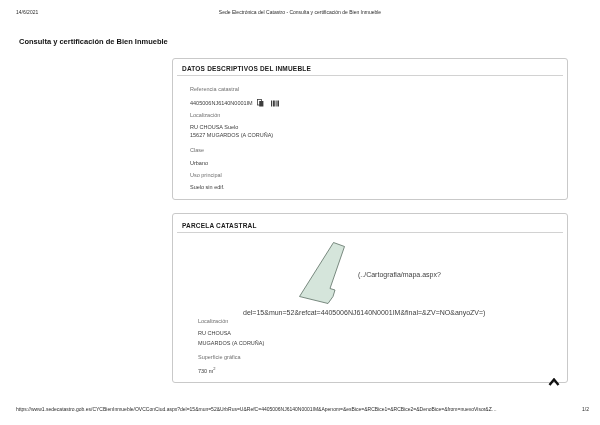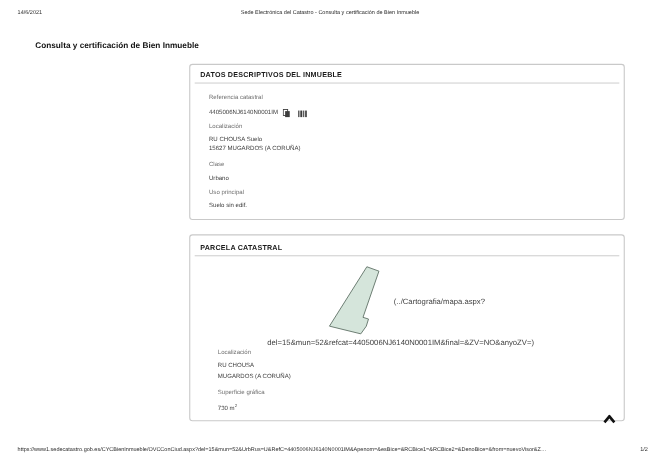--- a/index.html
+++ b/index.html
@@ -7,21 +7,21 @@
               font-family:"Liberation Sans", sans-serif; }
   .abs { position:absolute; }
 
   
   .print-date { left:16px; top:9px; font-size:5px; color:#2b2b2b; }
   .print-title { left:0; right:0; top:9px; text-align:center; font-size:5px; color:#2b2b2b; }
   .print-url { left:16px; top:406px; font-size:5px; color:#2b2b2b; max-width:560px; white-space:nowrap; }
   .print-page { right:11px; top:406px; font-size:5px; color:#2b2b2b; }
 
   
-  .page-heading { left:32px; top:37px; font-size:7.5px; font-weight:bold; color:#111; }
+  .page-heading { left:19px; top:37px; font-size:7.5px; font-weight:bold; color:#111; }
 
   
   .card { position:absolute; left:172px; width:396px; background:#fff;
           border:1px solid #c9c9c9; border-radius:3px; }
   .card1 { top:58px; height:142px; }
   .card2 { top:213px; height:170px; }
   .card-title { position:absolute; left:9px; top:6px; font-size:6.5px; font-weight:bold;
                 color:#1a1a1a; letter-spacing:0.2px; }
   .card2 .card-title { top:8px; }
   .card-sep { position:absolute; left:4px; right:4px; height:0; border-top:1px solid #d2d2d2; }

